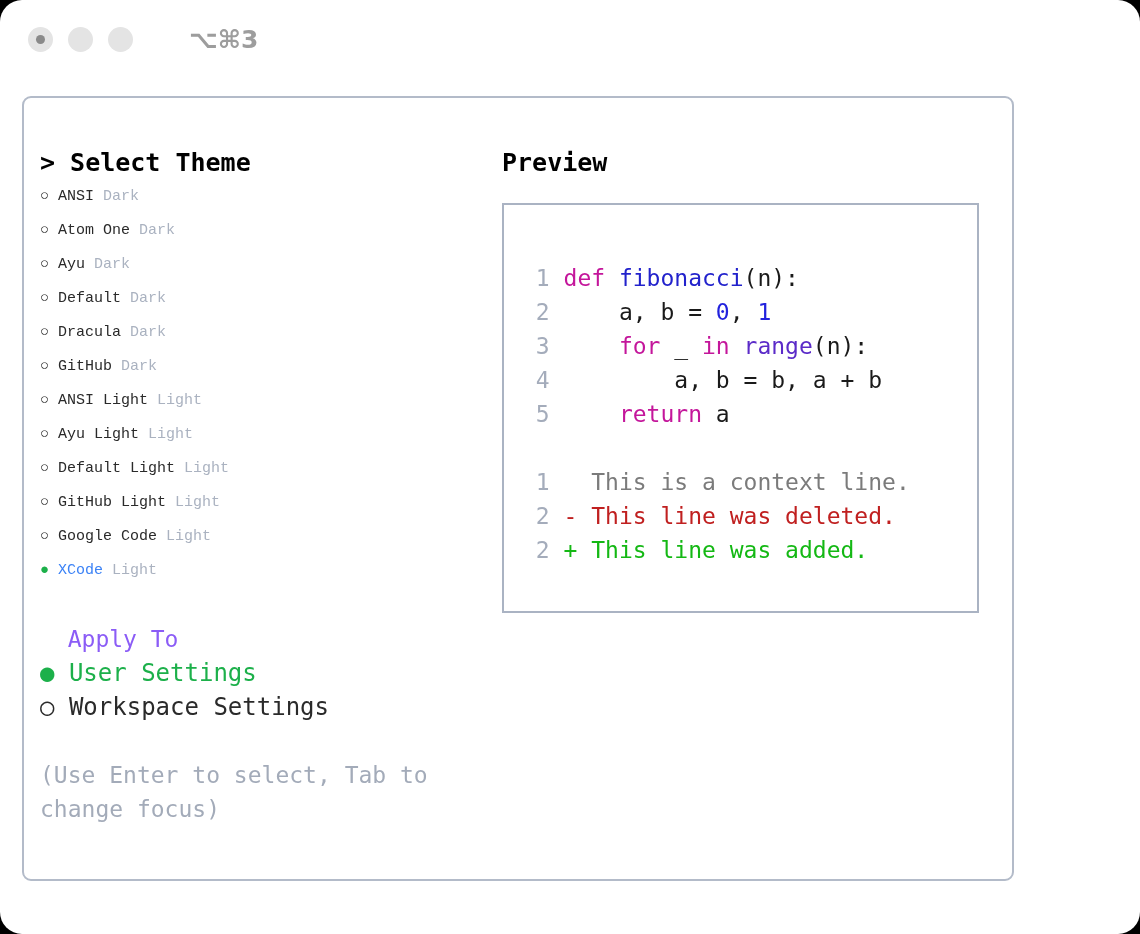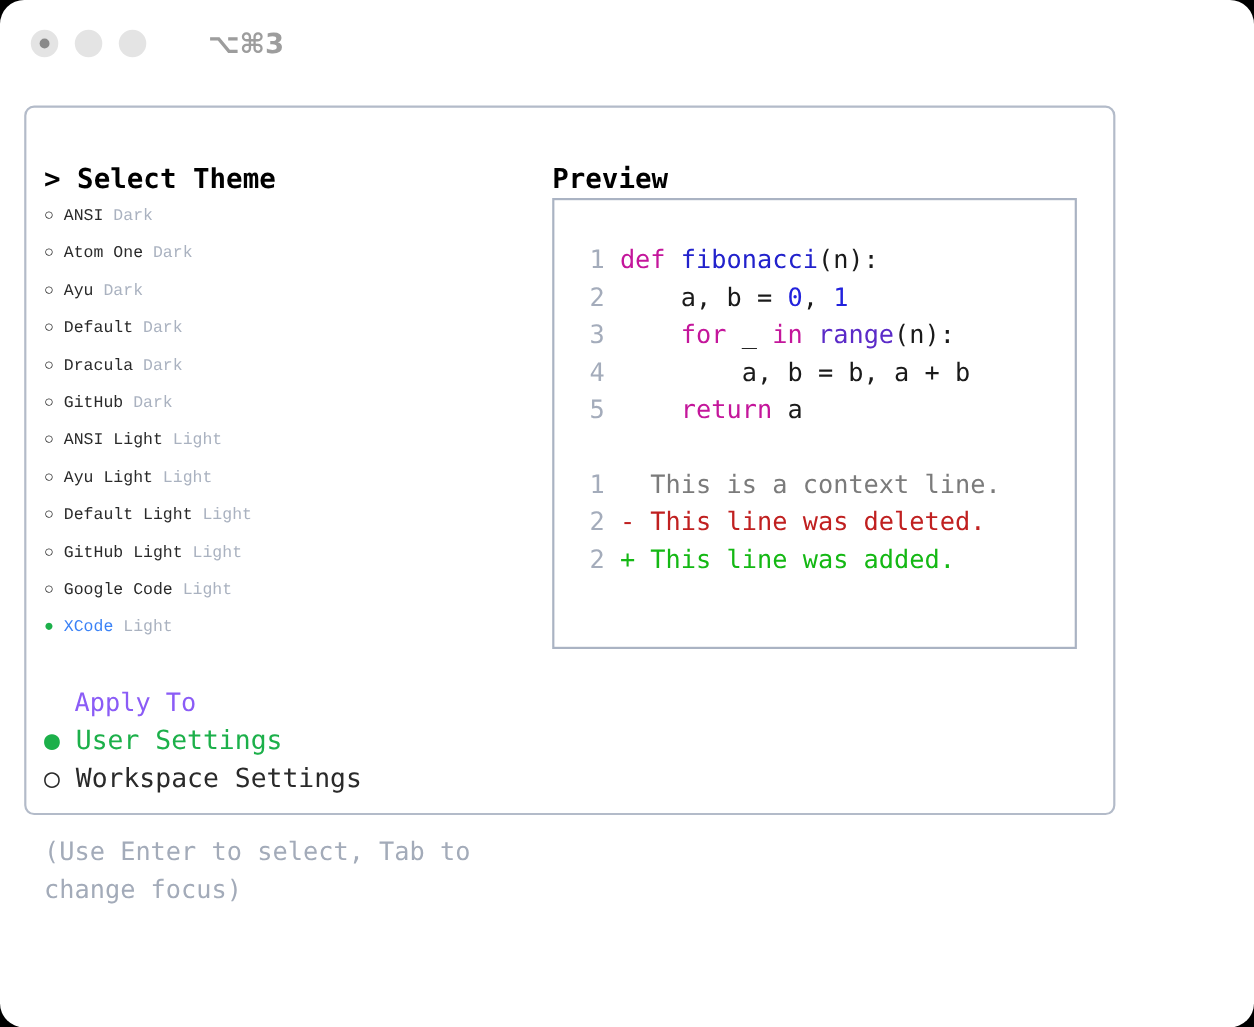--- a/index.html
+++ b/index.html
@@ -59,21 +59,21 @@
     letter-spacing: 0px;
     line-height: 1;
   }
 
   
   #panel {
     position: absolute;
     left: 22px;
     top: 96px;
     width: 992px;
-    height: 645px;
+    height: 785px;
     border: 2px solid #b3bbc9;
     border-radius: 9px;
     background: #ffffff;
   }
 
   
   #left-col {
     position: absolute;
     left: 16px;
     top: 48px;
@@ -143,25 +143,26 @@
 
   #preview-title {
     font-family: "DejaVu Sans Mono", "Liberation Mono", monospace;
     font-size: 25px;
     font-weight: 700;
     color: #000000;
     line-height: 34px;
   }
 
   #preview-box {
+    margin-top: 23px;
     width: 477px;
     height: 410px;
     border: 2px solid #aab3c3;
     background: #ffffff;
-    padding: 38px 0 0 18px;
+    padding: 56px 0 0 18px;
   }
 
   .code-line {
     font-family: "DejaVu Sans Mono", "Liberation Mono", monospace;
     font-size: 23px;
     line-height: 34px;
     white-space: pre;
     color: #1a1a1a;
   }
   .gutter {

